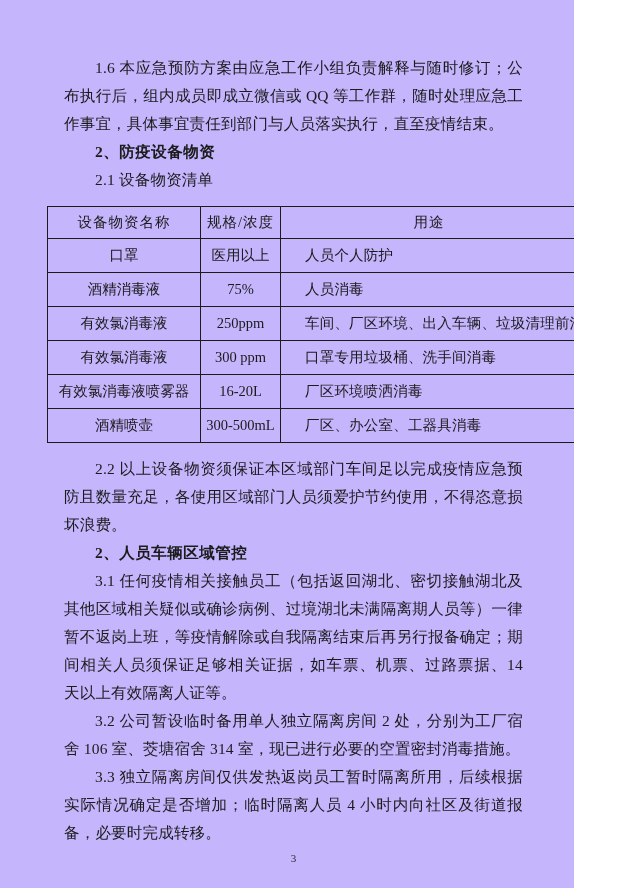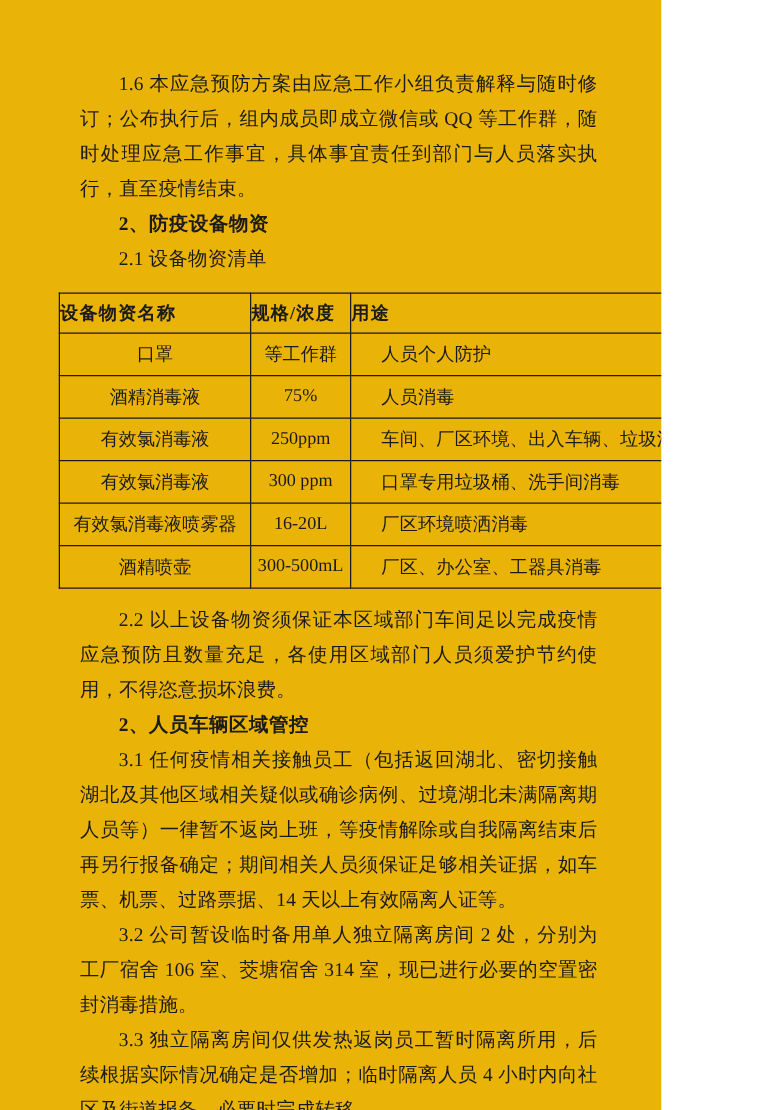--- a/index.html
+++ b/index.html
@@ -3,23 +3,23 @@
 <meta charset="utf-8">
 <style>
   * { margin: 0; padding: 0; box-sizing: border-box; }
   html, body {
     width: 625px;
     background: #ffffff;
     font-family: "Liberation Serif", "DejaVu Serif", serif;
   }
   .page {
     position: relative;
-    width: 529px;
+    width: 574px;
     height: 888px;
-    background: #eab308;
+    background: #c4b5fd;
     color: #1b1b1b;
     overflow: hidden;
   }
   .content {
     padding: 54px 51px 0 64px; 
   }
   .para {
     font-size: 15.5px;
     line-height: 28px;
     text-align: justify;
@@ -48,22 +48,22 @@
   table.materials col.c3 { width: 297px; }
   table.materials th, table.materials td {
     border: 1.5px solid #1b1b1b;
     height: 34px;
     vertical-align: middle;
     white-space: nowrap;
     overflow: hidden;
   }
   table.materials th {
     height: 32px;
-    font-weight: bold;
-    text-align: left;
+    font-weight: normal;
+    text-align: center;
     letter-spacing: 1px;
   }
   table.materials td.center { text-align: center; }
   table.materials td.left { text-align: left; padding-left: 24px; letter-spacing: 0.2px; }
   .after-table { margin-top: 12px; }
   .page-number {
     margin-top: 2px;
     text-align: center;
     font-size: 11px;
     line-height: 18px;
@@ -89,21 +89,21 @@
           <col class="c3">
         </colgroup>
       <tbody>
         <tr>
           <th>设备物资名称</th>
           <th>规格/浓度</th>
           <th>用途</th>
         </tr>
         <tr>
           <td class="center">口罩</td>
-          <td class="center">等工作群</td>
+          <td class="center">医用以上</td>
           <td class="left">人员个人防护</td>
         </tr>
         <tr>
           <td class="center">酒精消毒液</td>
           <td class="center">75%</td>
           <td class="left">人员消毒</td>
         </tr>
         <tr>
           <td class="center">有效氯消毒液</td>
           <td class="center">250ppm</td>

